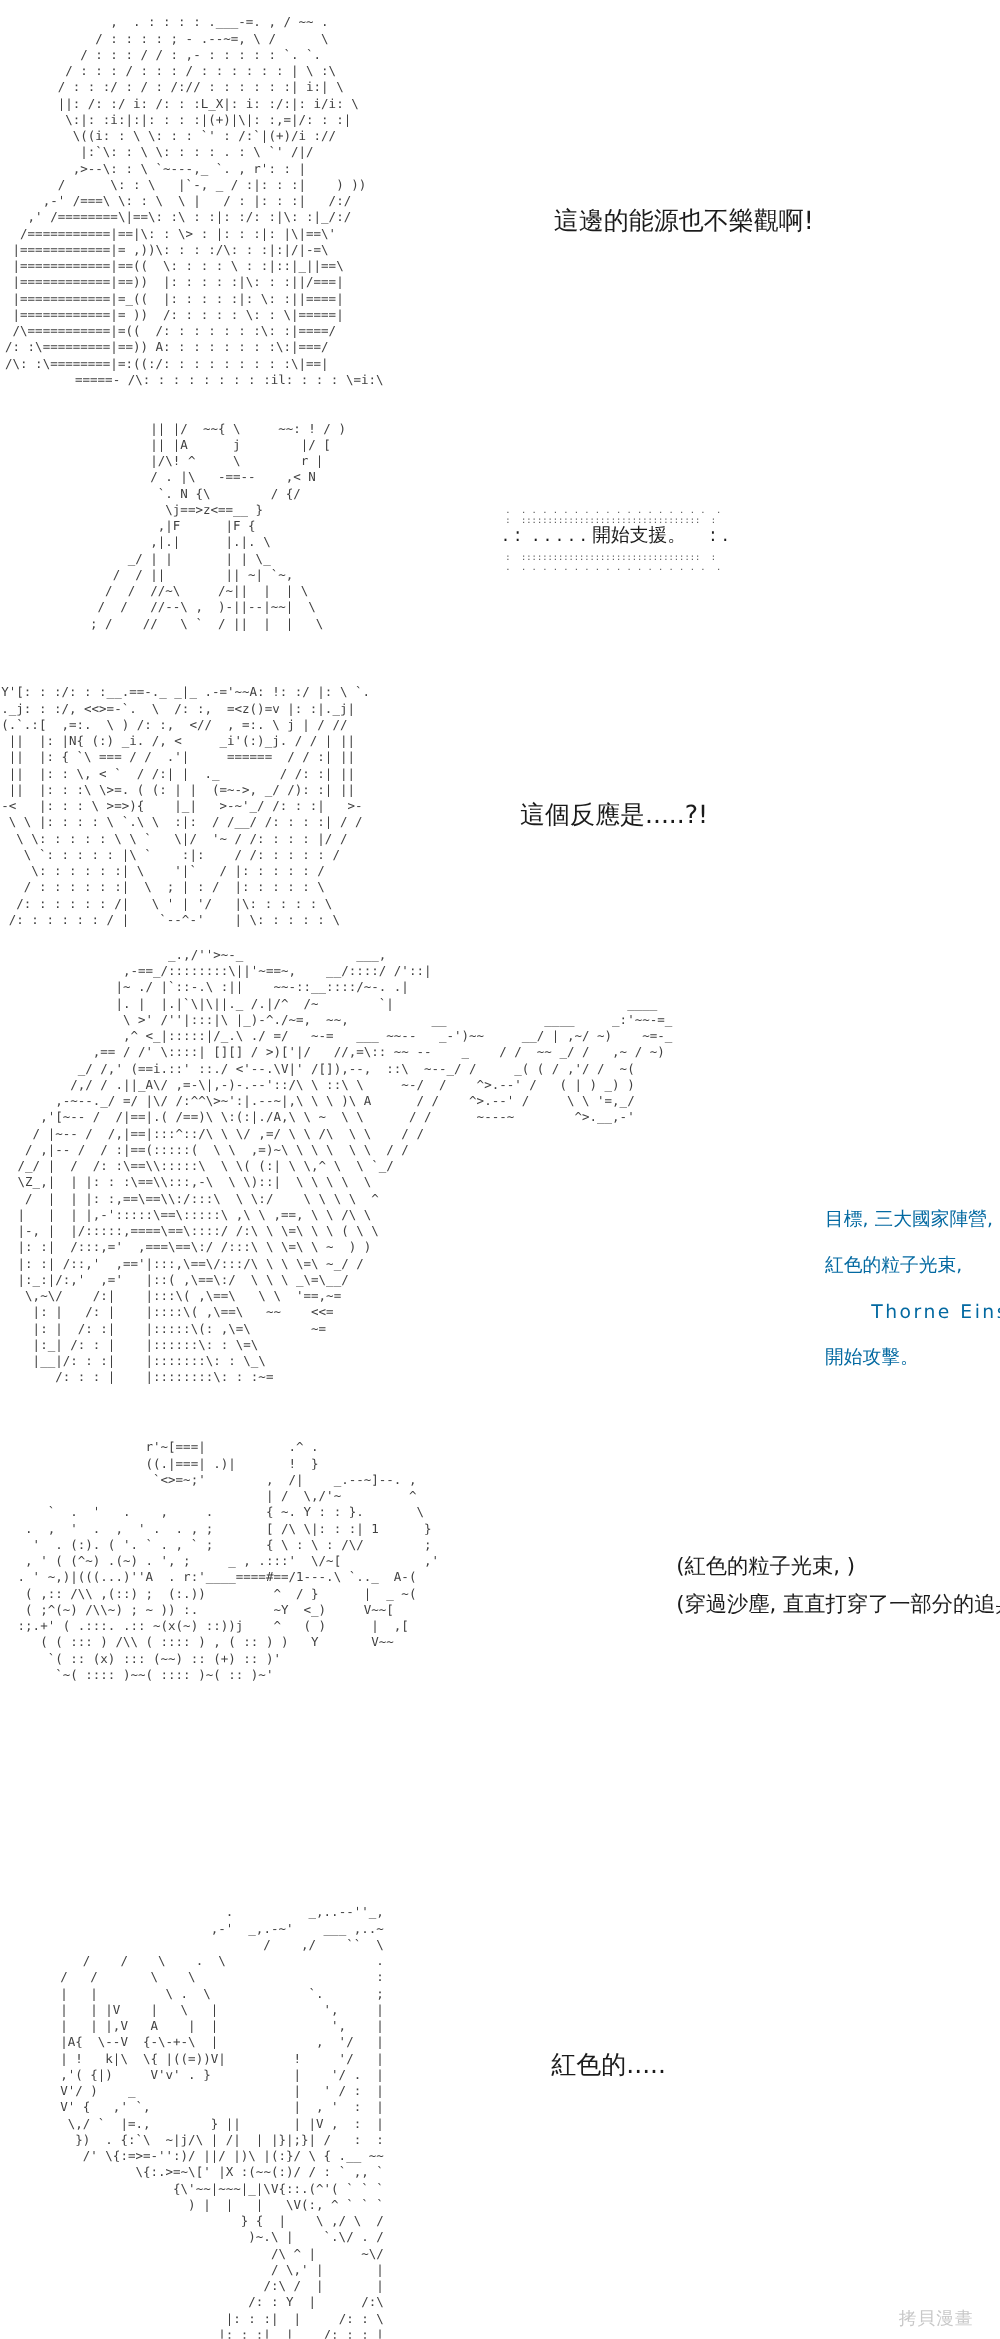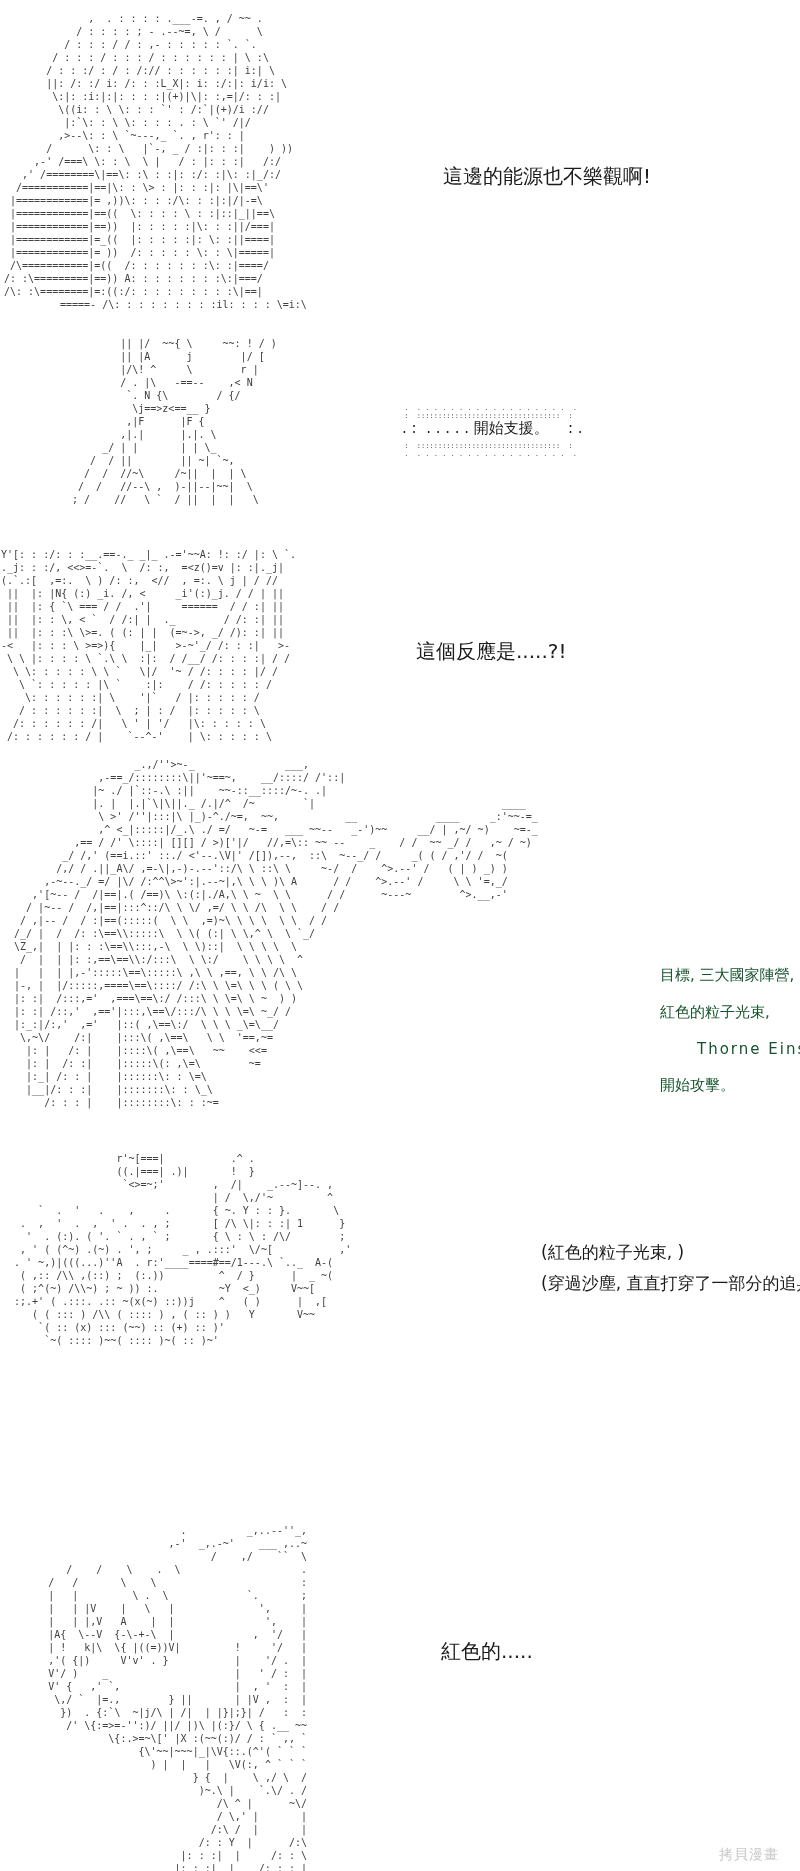--- a/index.html
+++ b/index.html
@@ -20,21 +20,21 @@
   .dots{
     position:absolute;margin:0;
     font-family:"DejaVu Sans Mono","Liberation Mono",monospace;
     font-size:7px;line-height:8px;color:#555;white-space:pre;
   }
   .d1{left:399px;top:163px;font-size:20px;margin-left:44px;}
   .d2-top{left:400px;top:404px;}
   .d2-text{left:402px;top:419px;font-size:15px;}
   .d2-bottom{left:400px;top:442px;}
   .d3{left:416px;top:638px;font-size:20px;}
-  .d4-line{position:absolute;left:660px;font-size:15px;color:#14532d;white-space:pre;}
+  .d4-line{position:absolute;left:660px;font-size:15px;color:#0369a1;white-space:pre;}
   .d4-0{top:966px;}
   .d4-1{top:1003px;}
   .d4-2{top:1040px;letter-spacing:2px;margin-left:37px;}
   .d4-3{top:1076px;}
   .d5-line{position:absolute;left:541px;font-size:17px;color:#1b1b1b;white-space:pre;}
   .d5-0{top:1241px;}
   .d5-1{top:1272px;}
   .d6{left:441px;top:1638px;font-size:20px;text-align:center;}
   .aa1{left:4px;top:12px;}
   .aa2{left:60px;top:298px;}

